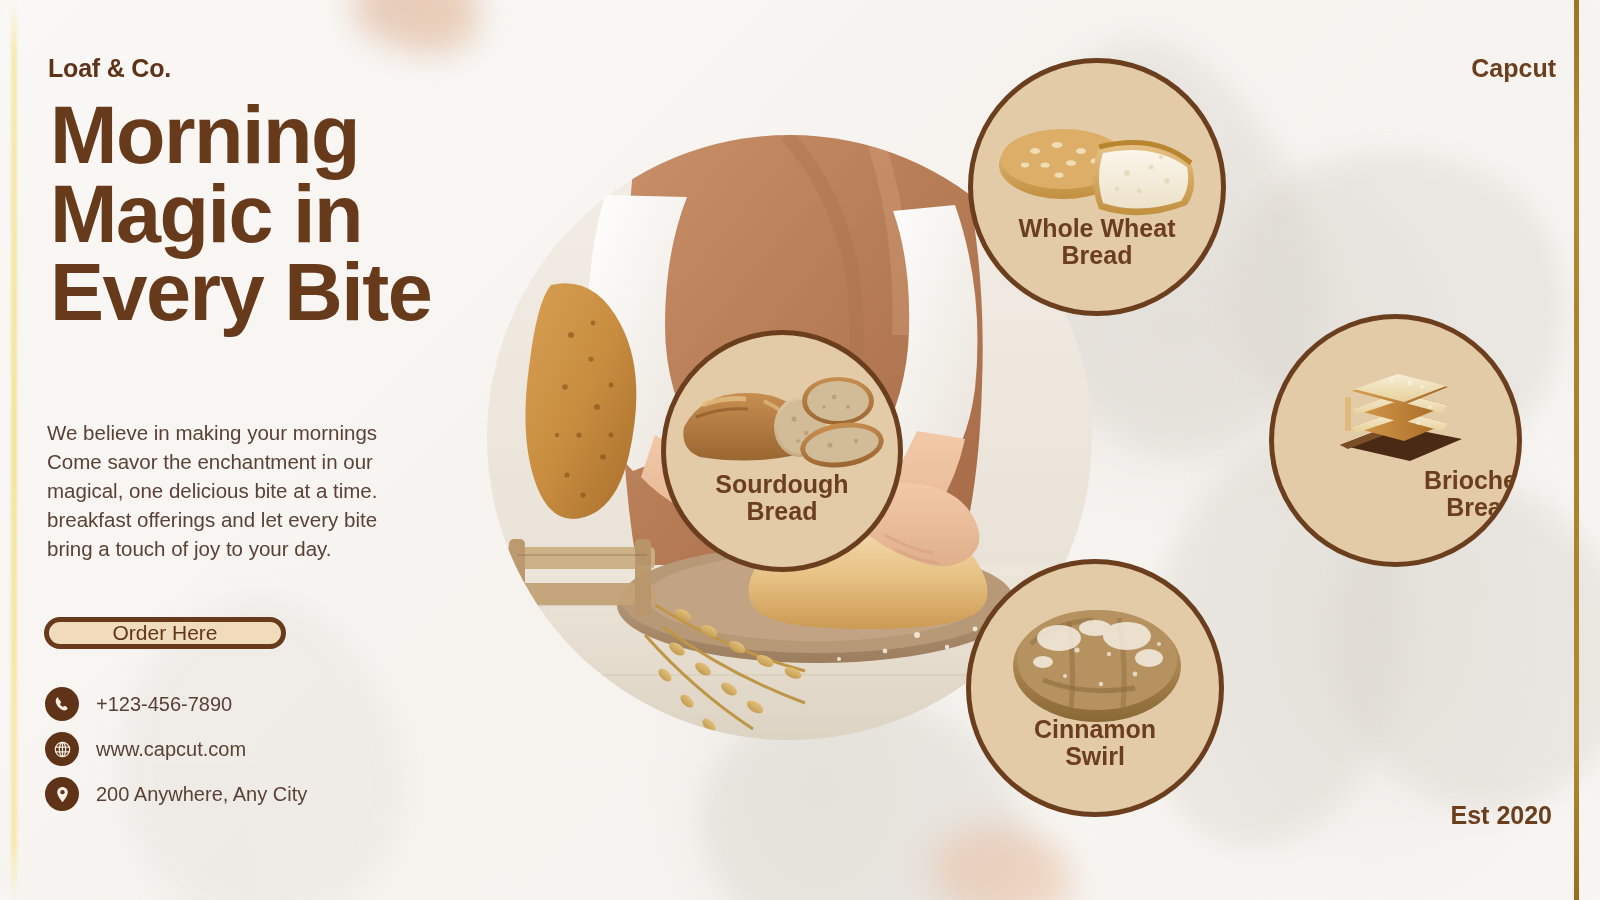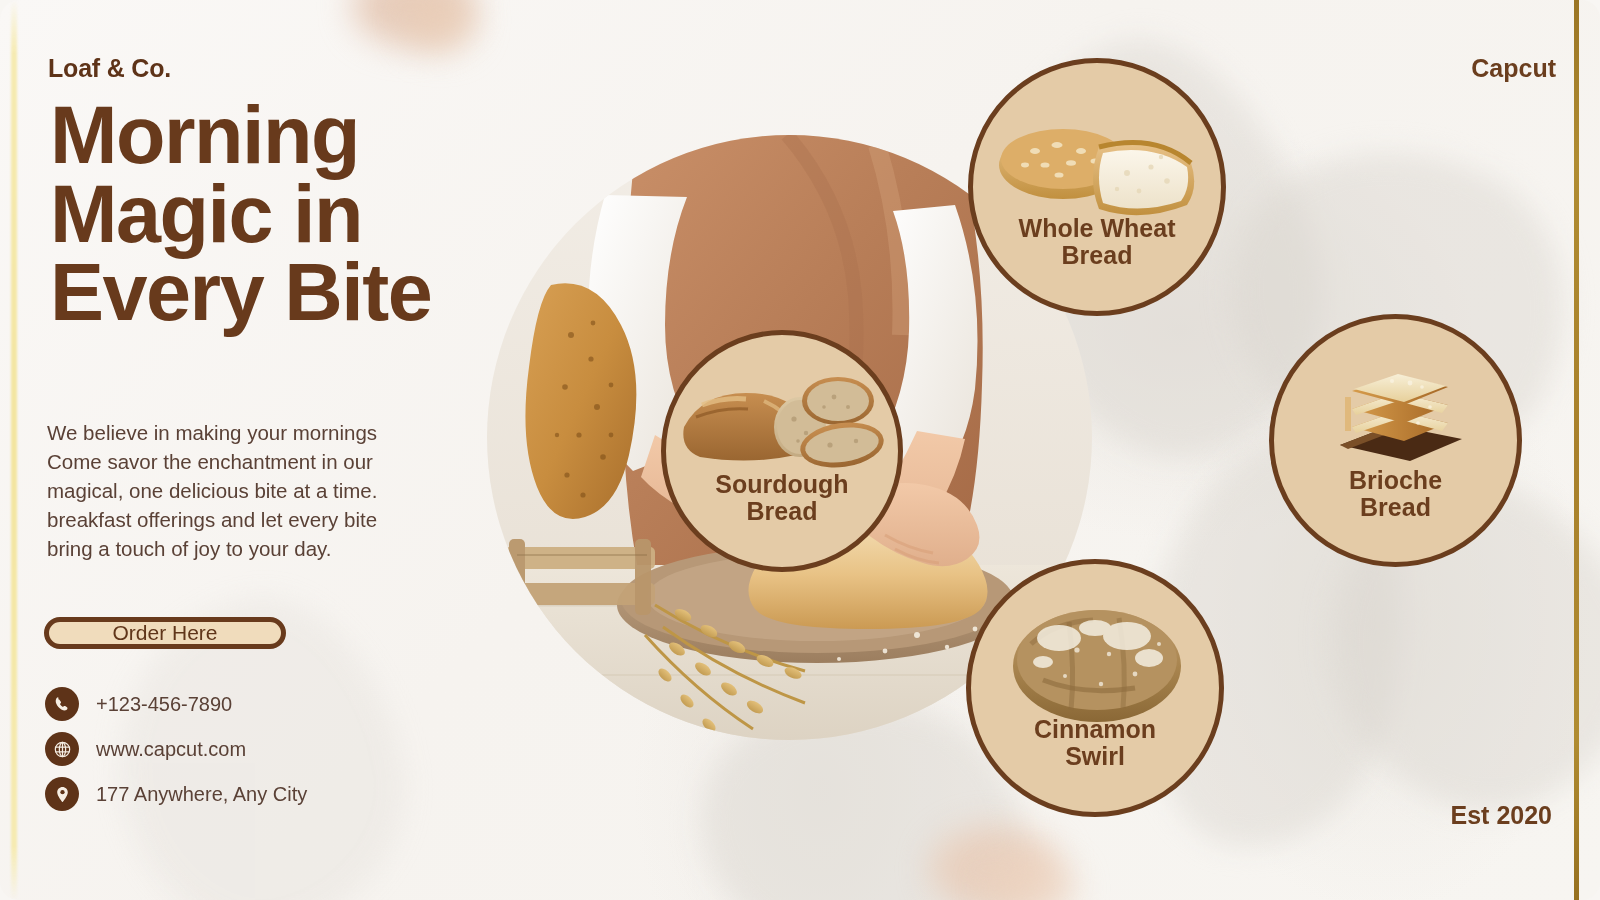--- a/index.html
+++ b/index.html
@@ -133,21 +133,21 @@
       </span>
       <span class="ctext">www.capcut.com</span>
     </div>
     <div class="crow">
       <span class="cicon">
         <svg width="19" height="19" viewBox="0 0 24 24">
             <path fill="#F6EEE3" d="M12 2.4c-3.7 0-6.7 3-6.7 6.7 0 4.9 6.7 12.5 6.7 12.5s6.7-7.6 6.7-12.5c0-3.7-3-6.7-6.7-6.7z"></path>
             <circle cx="12" cy="9.1" r="2.7" fill="#5E3318"></circle>
           </svg>
       </span>
-      <span class="ctext">177 Anywhere, Any City</span>
+      <span class="ctext">200 Anywhere, Any City</span>
     </div>
   </div>
 
   <div class="hero-circle">
     <svg class="hero-inner" viewBox="0 0 605 605" preserveAspectRatio="xMidYMid slice">
       <defs>
         <linearGradient id="wall" x1="0" y1="0" x2="0" y2="1">
           <stop offset="0" stop-color="#F2EDE6"></stop>
             <stop offset="1" stop-color="#E6DED2"></stop>
         </linearGradient>
@@ -377,21 +377,21 @@
       </g>
       <path d="M26 44 L26 78" stroke="#E0B878" stroke-width="6" opacity=".9"></path>
       <g fill="#FBF5E6" opacity=".7">
         <circle cx="88" cy="30" r="2.4"></circle>
           <circle cx="100" cy="34" r="1.8"></circle>
           <circle cx="70" cy="28" r="2"></circle>
         <circle cx="108" cy="54" r="1.8"></circle>
           <circle cx="96" cy="70" r="1.8"></circle>
       </g>
     </svg>
-    <div class="badge-label" style="top:148px; font-size:25px;">
+    <div class="badge-label" style="top:148px; font-size:25px;text-align:right;">
       <div>Brioche</div>
       <div>Bread</div>
     </div>
   </div>
 
   <div class="badge b-cinn">
     <svg class="badge-art" style="left:38px;top:40px;width:176px;height:120px;" viewBox="0 0 176 120">
       <defs>
         <linearGradient id="cs1" x1="0" y1="0" x2="0" y2="1">
           <stop offset="0" stop-color="#C4A173"></stop>

